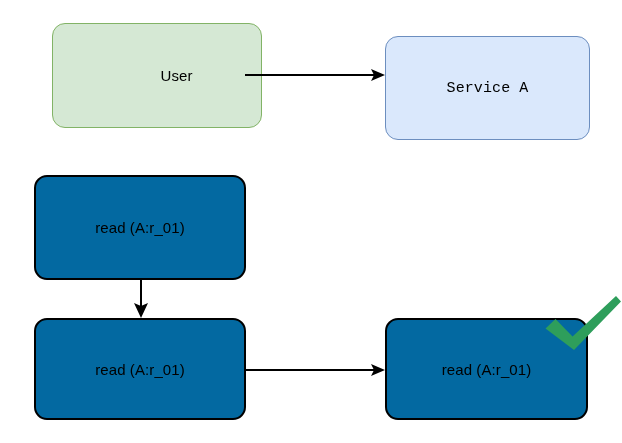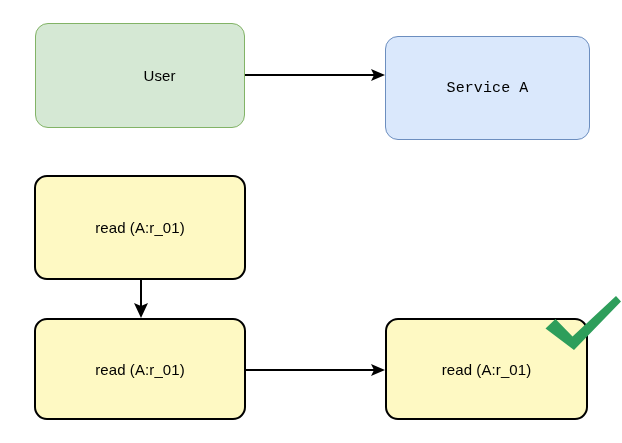--- a/index.html
+++ b/index.html
@@ -22,41 +22,41 @@
     flex-direction: column;
     align-items: center;
     justify-content: center;
     text-align: center;
     color: #000000;
     font-size: 15px;
     line-height: 19px;
     letter-spacing: 0.1px;
   }
   .node-user {
-    left: 35px;
+    left: 52px;
     top: 23px;
     width: 210px;
     height: 105px;
     background: #d5e8d4;
     border: 1.6px solid #82b366;
     border-radius: 13px;
     padding-left: 39px;
   }
   .node-service {
     left: 385px;
     top: 36px;
     width: 205px;
     height: 104px;
     background: #dae8fc;
     border: 1.6px solid #6c8ebf;
     border-radius: 13px;
     font-family: Liberation Mono, monospace;
   }
   .node-plain {
-    background: #fef9c3;
+    background: #0369a1;
     border: 2px solid #000000;
     border-radius: 13px;
   }
   .node-request-filter {
     left: 34px;
     top: 175px;
     width: 212px;
     height: 105px;
   }
   .node-request-allowed {

